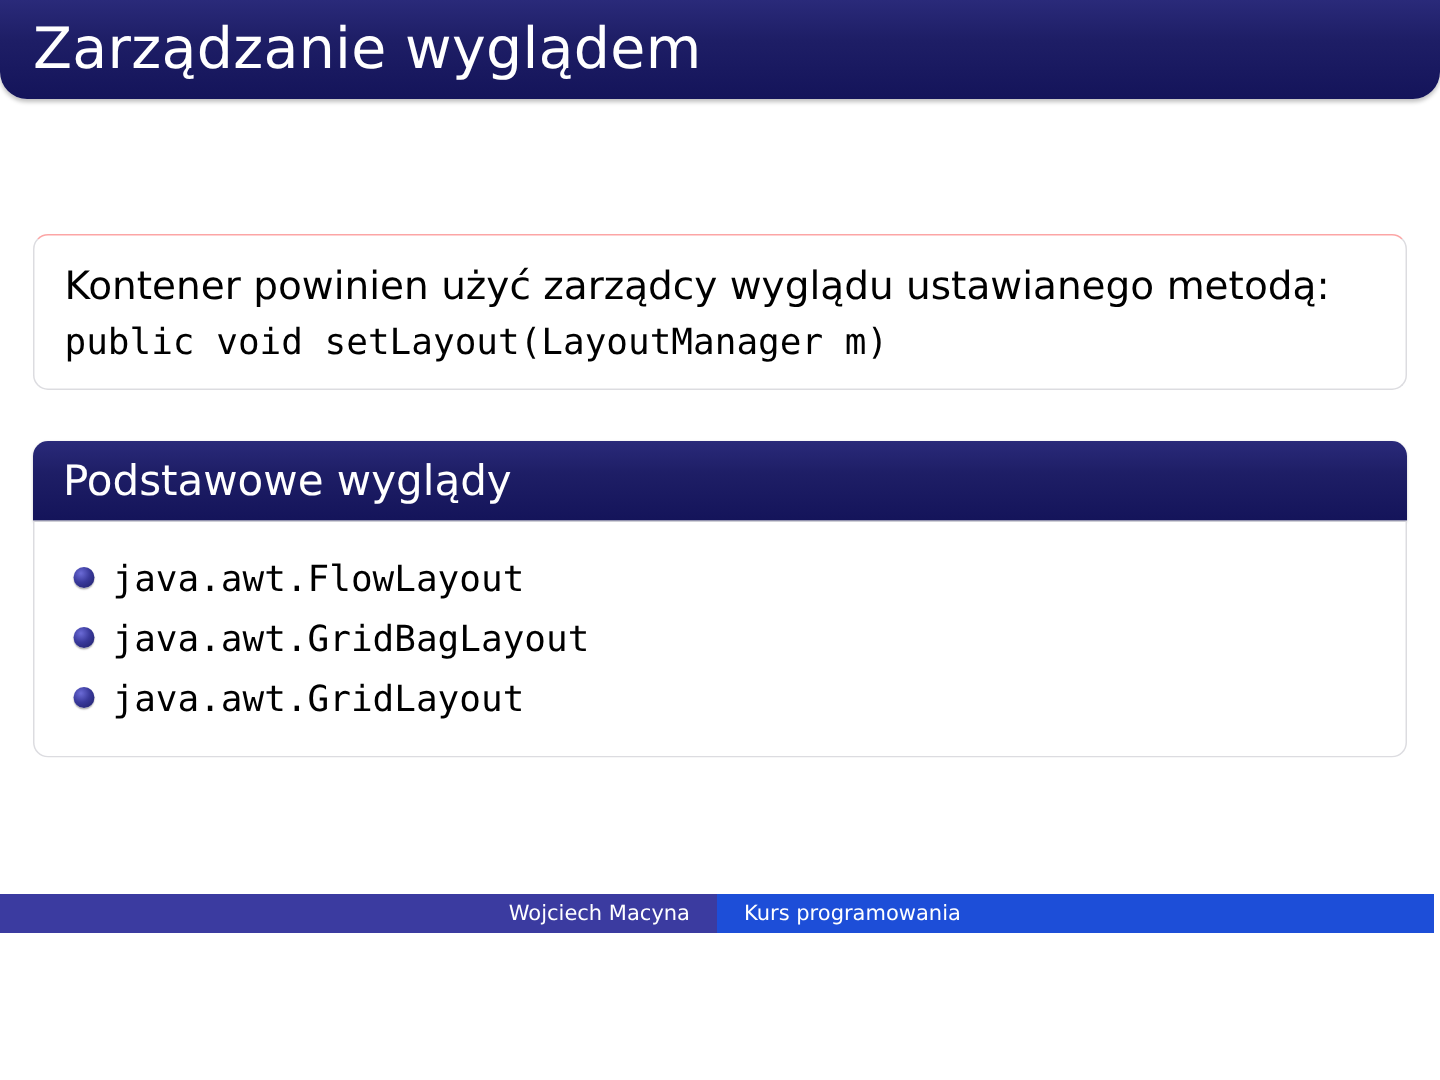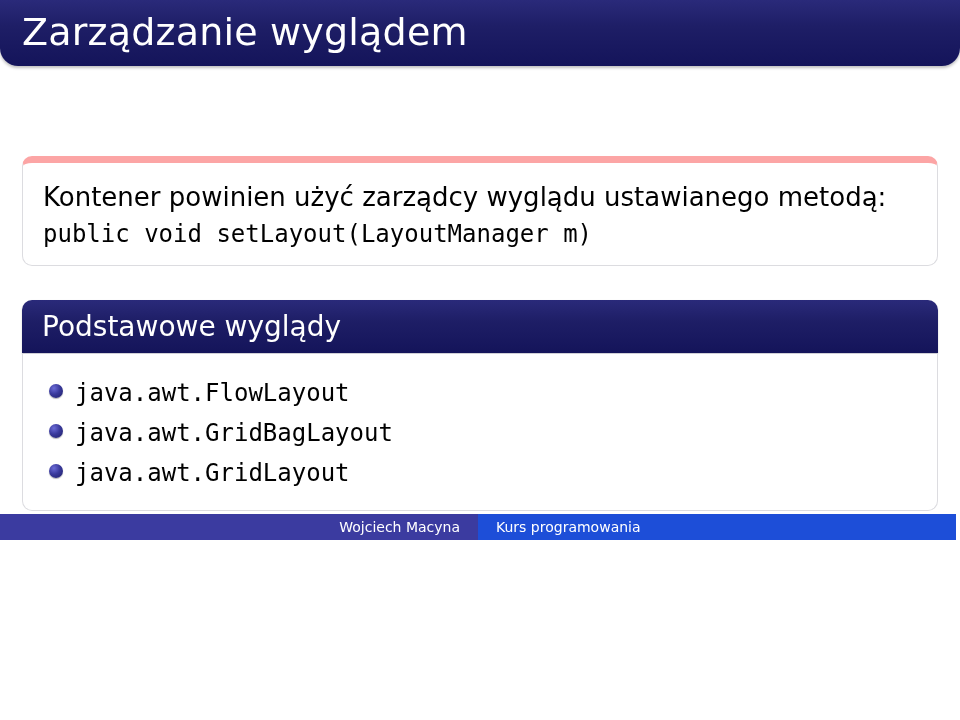--- a/index.html
+++ b/index.html
@@ -8,21 +8,21 @@
     width: 960px;
     height: 720px;
     font-family: "DejaVu Sans", "Liberation Sans", Arial, sans-serif;
     background: #ffffff;
     color: #000;
     overflow: hidden;
   }
   .slide {
     position: relative;
     width: 960px;
-    height: 540px;
+    height: 622px;
     box-sizing: border-box;
   }
   .title-band {
     background: linear-gradient(to bottom, #2a2a7a 0%, #1e1e66 40%, #14145a 100%);
     color: #fff;
     padding: 10px 22px 12px 22px;
     border-radius: 0 0 18px 18px;
     box-shadow: 0 2px 3px rgba(0,0,0,0.25);
   }
   .title-band h1 {
@@ -42,21 +42,21 @@
     border: 1px solid #dcdce0;
     border-top: 1px solid #cfcfd6;
     border-radius: 0 0 10px 10px;
     padding: 16px 20px 14px 20px;
     font-size: 26px;
     line-height: 1.45;
     box-shadow: inset 0 0 0 rgba(0,0,0,0);
   }
   .body-box.no-header {
     border-radius: 10px;
-    border-top: 7px solid #fca5a5;
+    border-top: 1px solid #fca5a5;
   }
   .block-header {
     background: linear-gradient(to bottom, #2a2a7a 0%, #1e1e66 40%, #14145a 100%);
     color: #fff;
     font-size: 28px;
     padding: 10px 20px 10px 20px;
     border-radius: 10px 10px 0 0;
     box-shadow: 0 1px 2px rgba(0,0,0,0.2);
   }
   .body-box p { margin: 0; }

